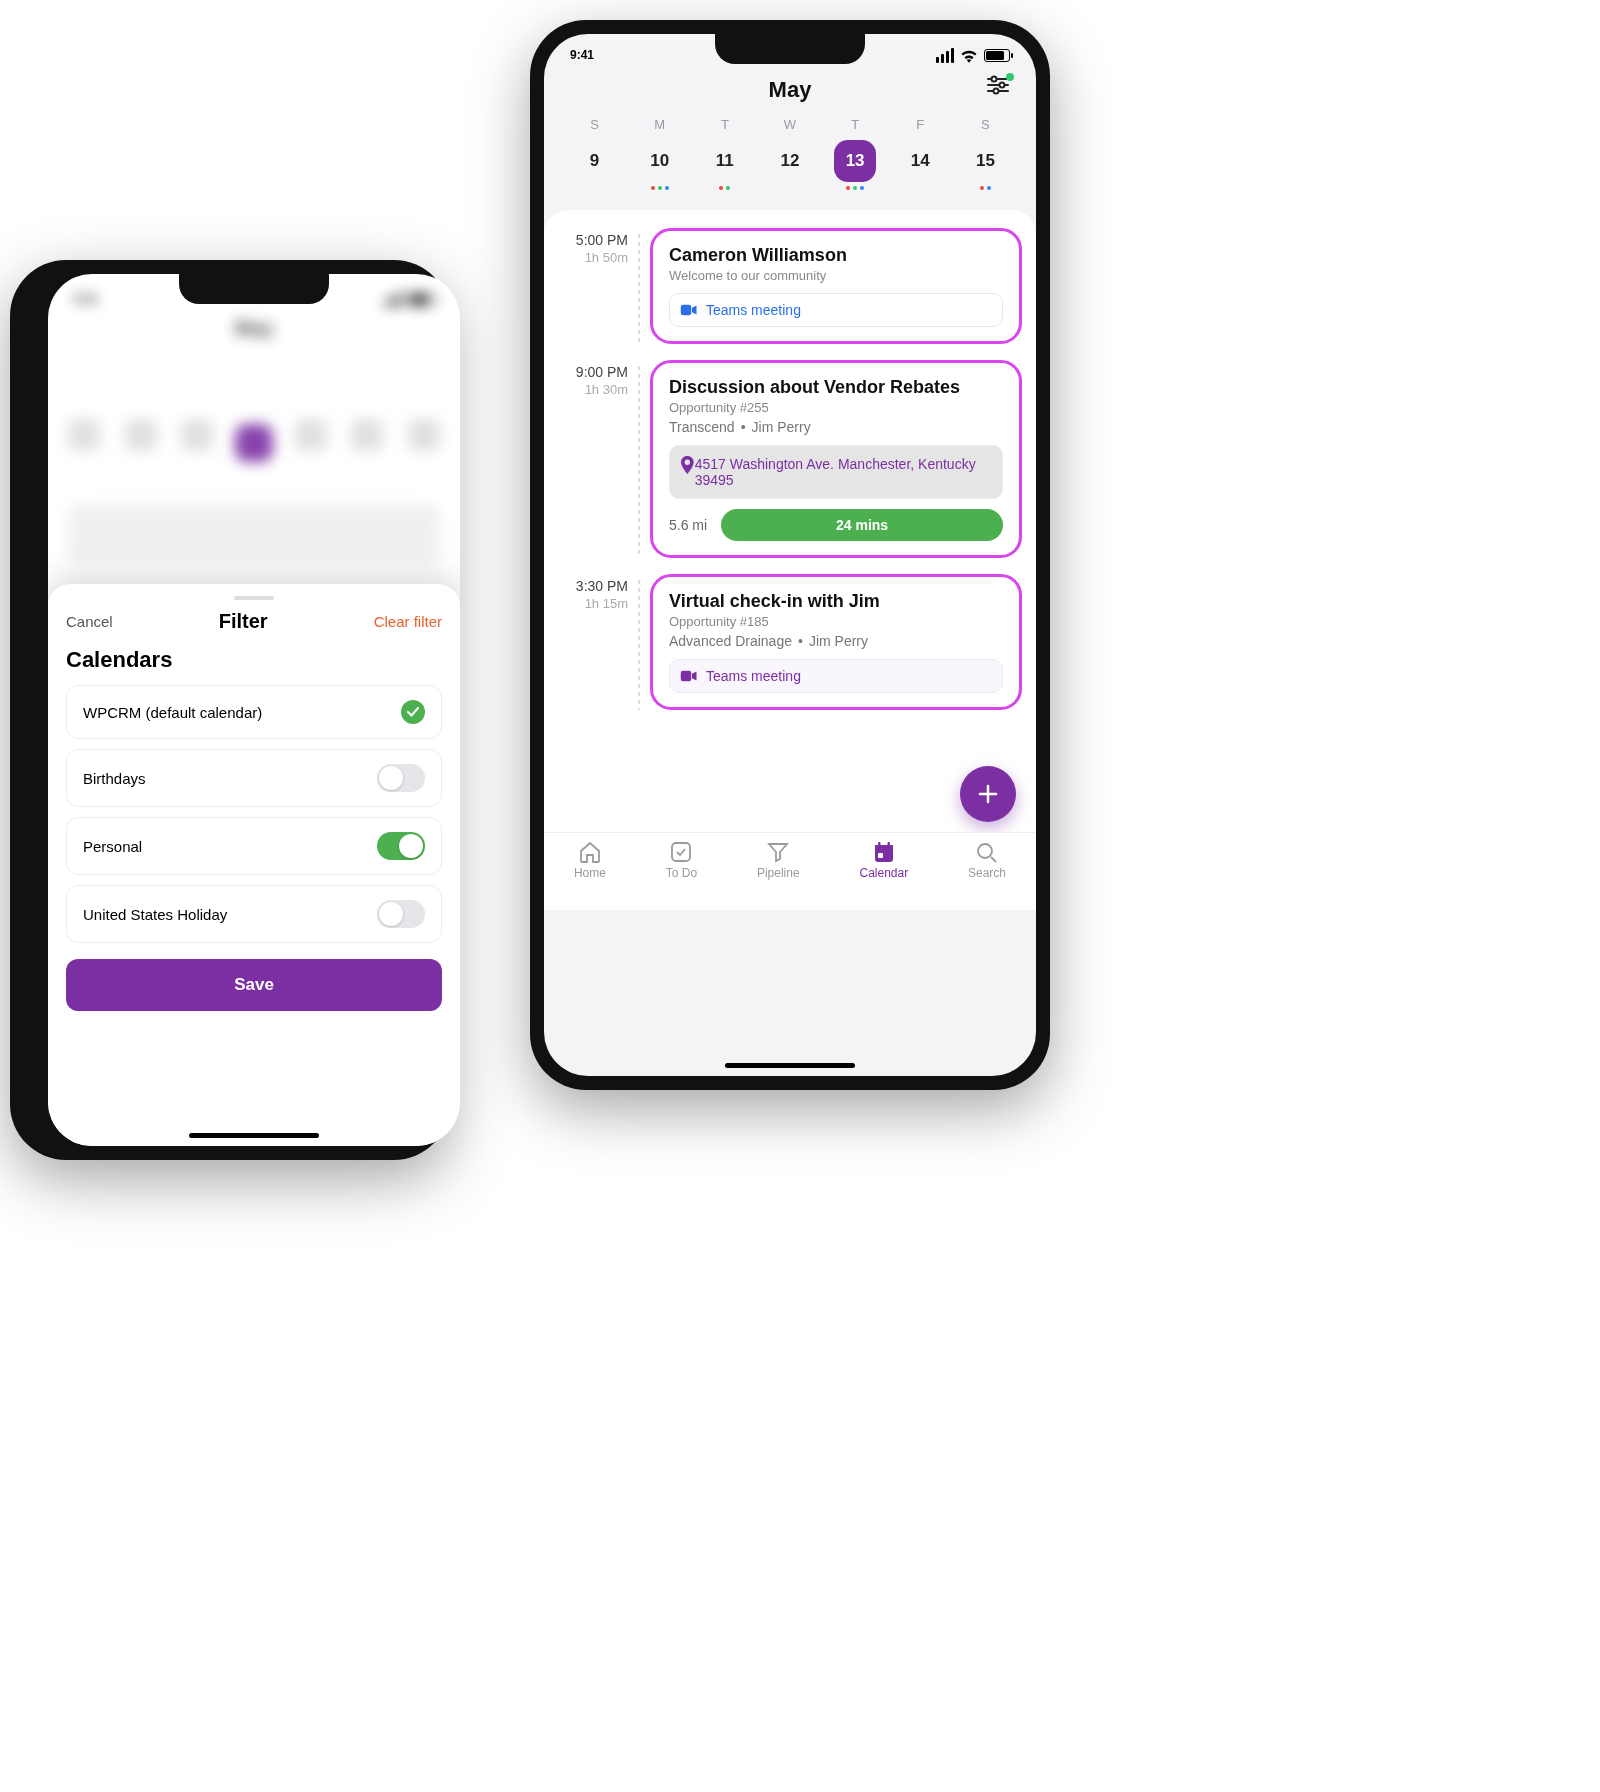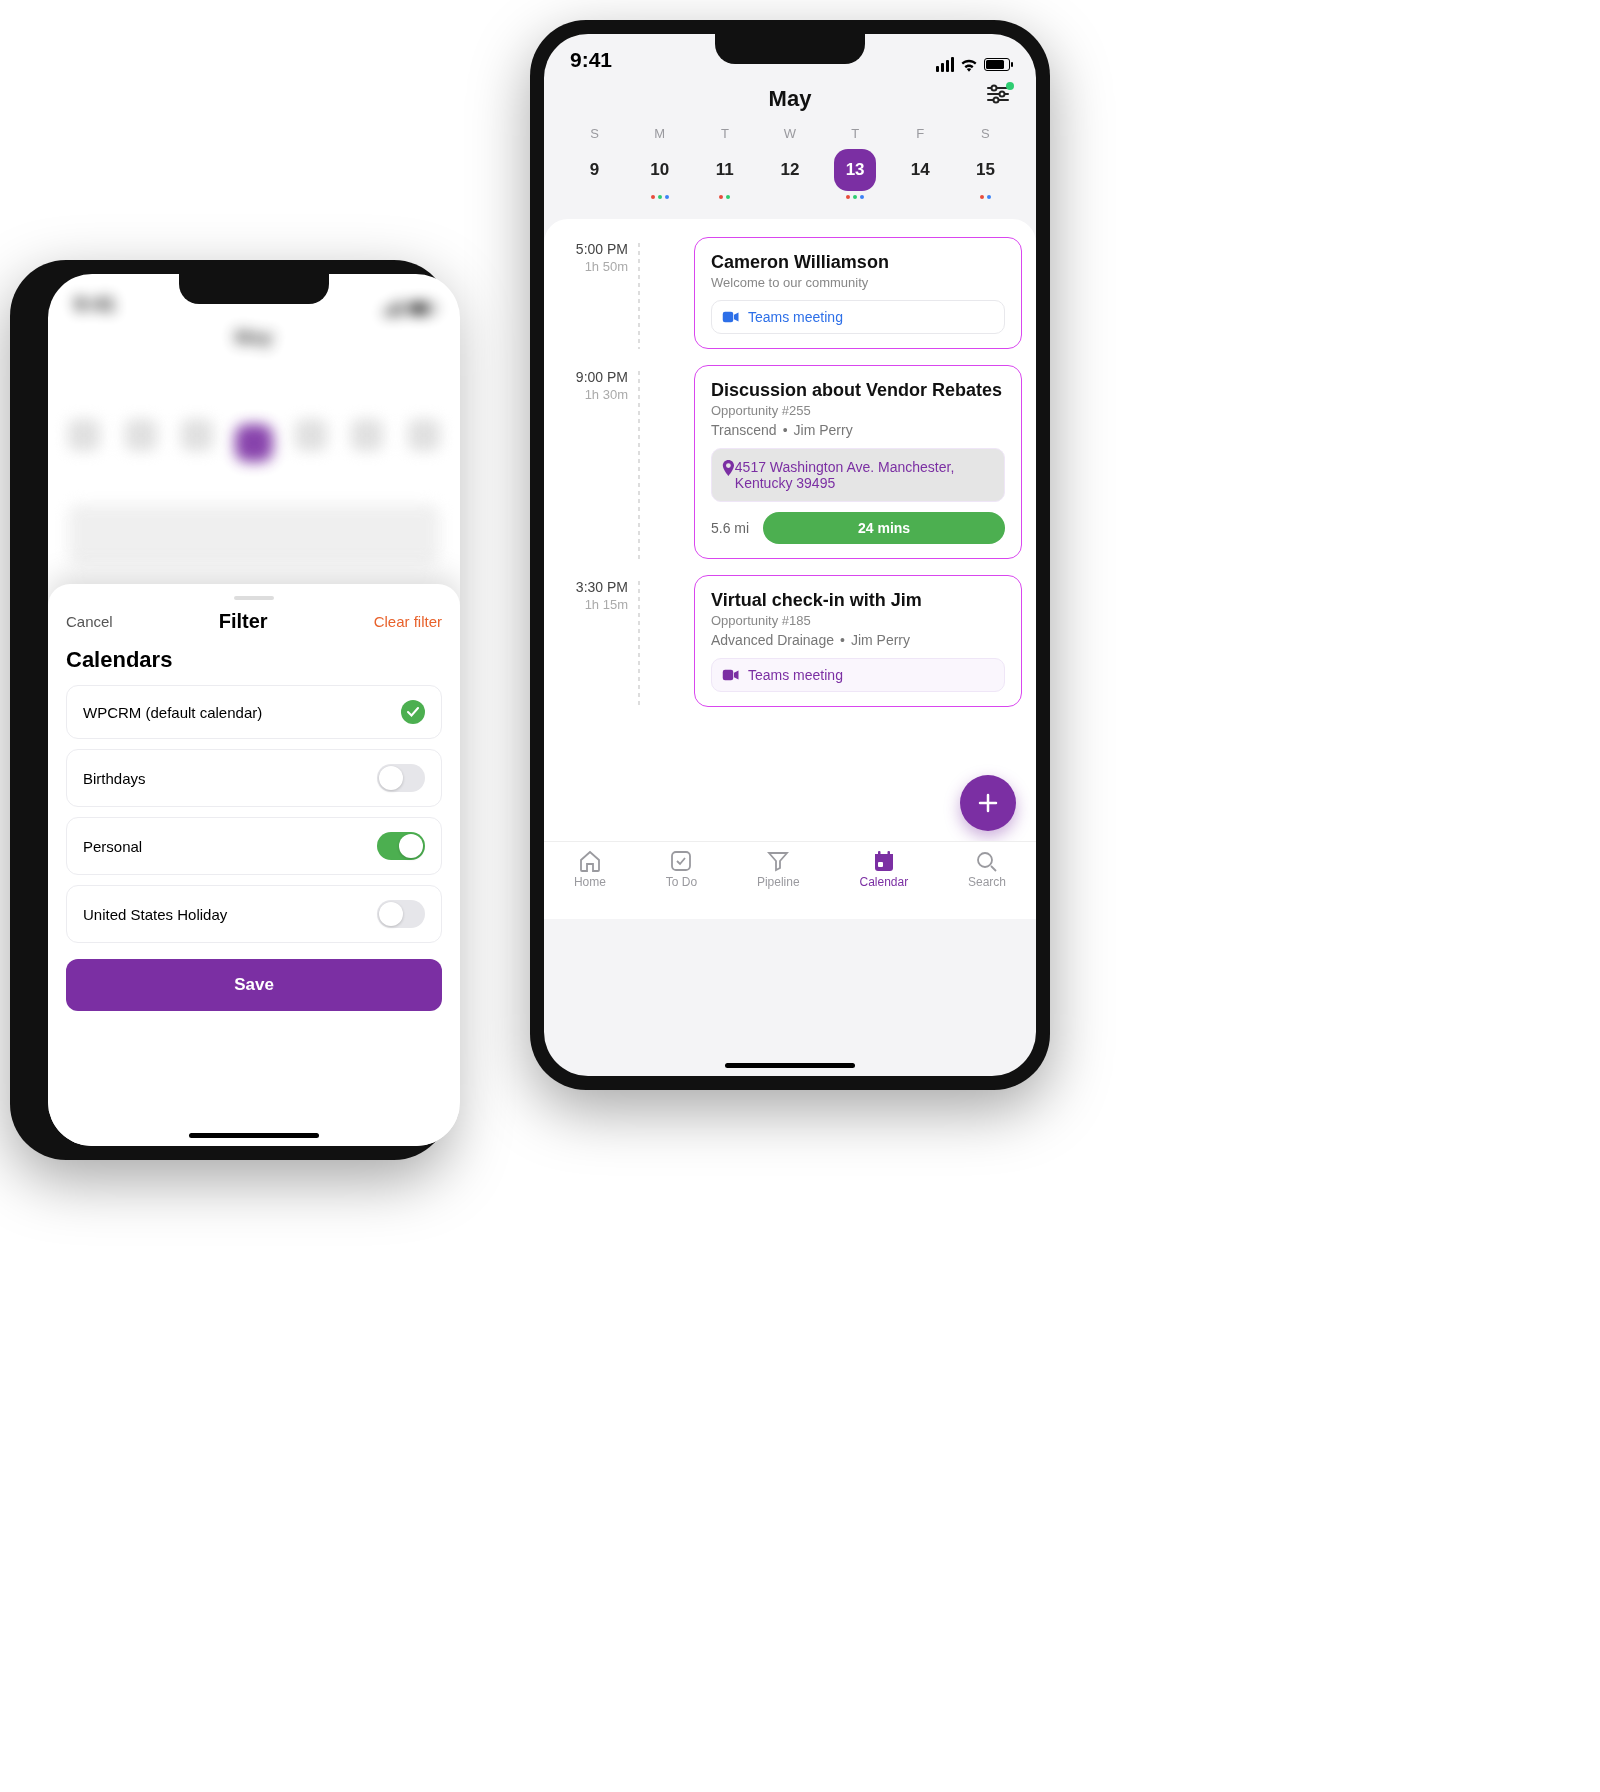--- a/index.html
+++ b/index.html
@@ -36,22 +36,22 @@
     width: 130px; height: 5px;
     background: #000; border-radius: 3px;
     z-index: 50;
   }
 
   
   .phone-right { top: 20px; left: 530px; width: 520px; height: 1070px; }
   .phone-right .screen { background: #f4f4f6; }
 
   .statusbar {
-    display:flex; justify-content:space-between; align-items:flex-end;
-    padding: 14px 26px 4px; font-weight:600; font-size:21px;
+    display:flex; justify-content:space-between; align-items:flex-start;
+    padding: 14px 26px 4px; font-weight:600; font-size:12px;
   }
   .status-icons { display:flex; gap:6px; align-items:center; }
   .sig-bars { display:flex; gap:2px; align-items:flex-end; }
   .sig-bars span { width:3px; background:#000; border-radius:1px; }
   .sig-bars span:nth-child(1){height:6px}.sig-bars span:nth-child(2){height:9px}
   .sig-bars span:nth-child(3){height:12px}.sig-bars span:nth-child(4){height:15px}
   .wifi { width:18px;height:14px; }
   .battery { width:26px;height:13px;border:1.5px solid #000;border-radius:3px;position:relative;}
   .battery::after{content:'';position:absolute;right:-4px;top:3px;width:2px;height:5px;background:#000;border-radius:1px;}
   .battery .fill{position:absolute;left:1px;top:1px;bottom:1px;width:18px;background:#000;border-radius:1.5px;}
@@ -69,21 +69,21 @@
   .dots { display:flex; justify-content:center; gap:3px; margin-top:4px; height:6px;}
   .dots span{width:4px;height:4px;border-radius:50%;}
   .d-red{background:#e74c3c}.d-green{background:#2ecc71}.d-blue{background:#3b82f6}
 
   .agenda { background:#fff; border-radius:24px 24px 0 0; margin-top:18px; padding:18px 14px 100px; min-height:700px; position:relative;}
   .event-row { display:flex; gap:10px; margin-bottom:16px; }
   .event-time { width:70px; text-align:right; padding-top:4px; }
   .event-time .t { font-size:14px; color:#444; font-weight:500;}
   .event-time .d { font-size:13px; color:#aaa; margin-top:2px;}
   .event-rail { width:2px; background:repeating-linear-gradient(#ddd 0 4px, transparent 4px 8px); margin-top:6px;}
-  .event-card { flex:1; border:1px solid #d946ef; border-radius:14px; padding:14px 16px;margin-left:44px; }
+  .event-card { flex:1; border:3px solid #d946ef; border-radius:21px; padding:14px 16px; }
   .event-title { font-size:18px; font-weight:700; color:#111; }
   .event-sub { font-size:13px; color:#888; margin-top:2px;}
   .event-meta { font-size:14px; color:#777; margin-top:4px; }
   .event-meta .sep { margin:0 6px; }
   .chip { display:flex; align-items:center; gap:8px; border:1px solid #e8e8ec; border-radius:10px; padding:8px 10px; margin-top:10px; font-size:14px; }
   .chip.blue { color:#2d6fe8; }
   .chip.purple { color:#7b2fa3; background:#faf6fd; border-color:#efe6f7;}
   .addr-box { display:flex; background:#e5e5e5; border:1px solid #efe6f7; border-radius:10px; padding:10px; margin-top:10px; color:#7b2fa3; font-size:14px; font-weight:400;}
   .dist-row { display:flex; align-items:center; gap:14px; margin-top:10px;}
   .dist { font-size:14px; color:#666; white-space:nowrap;}

